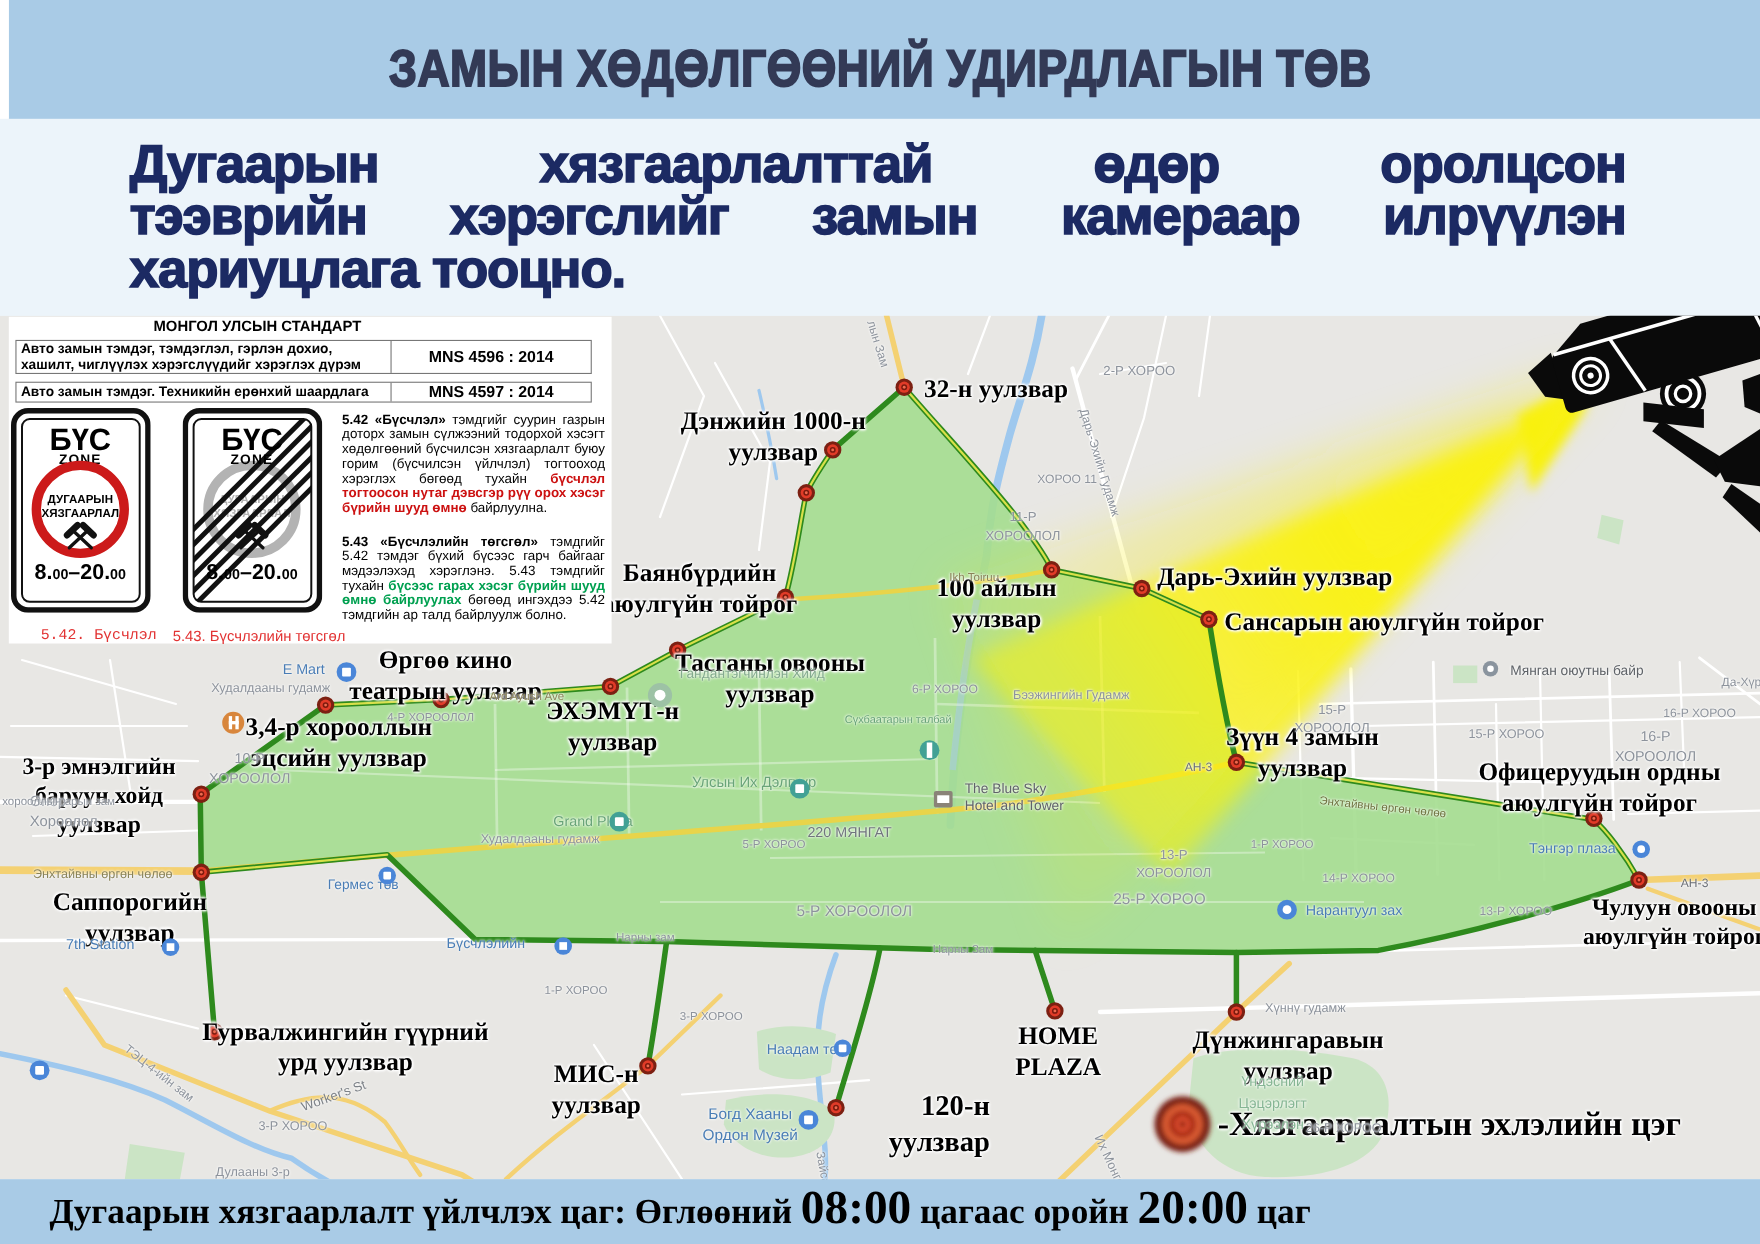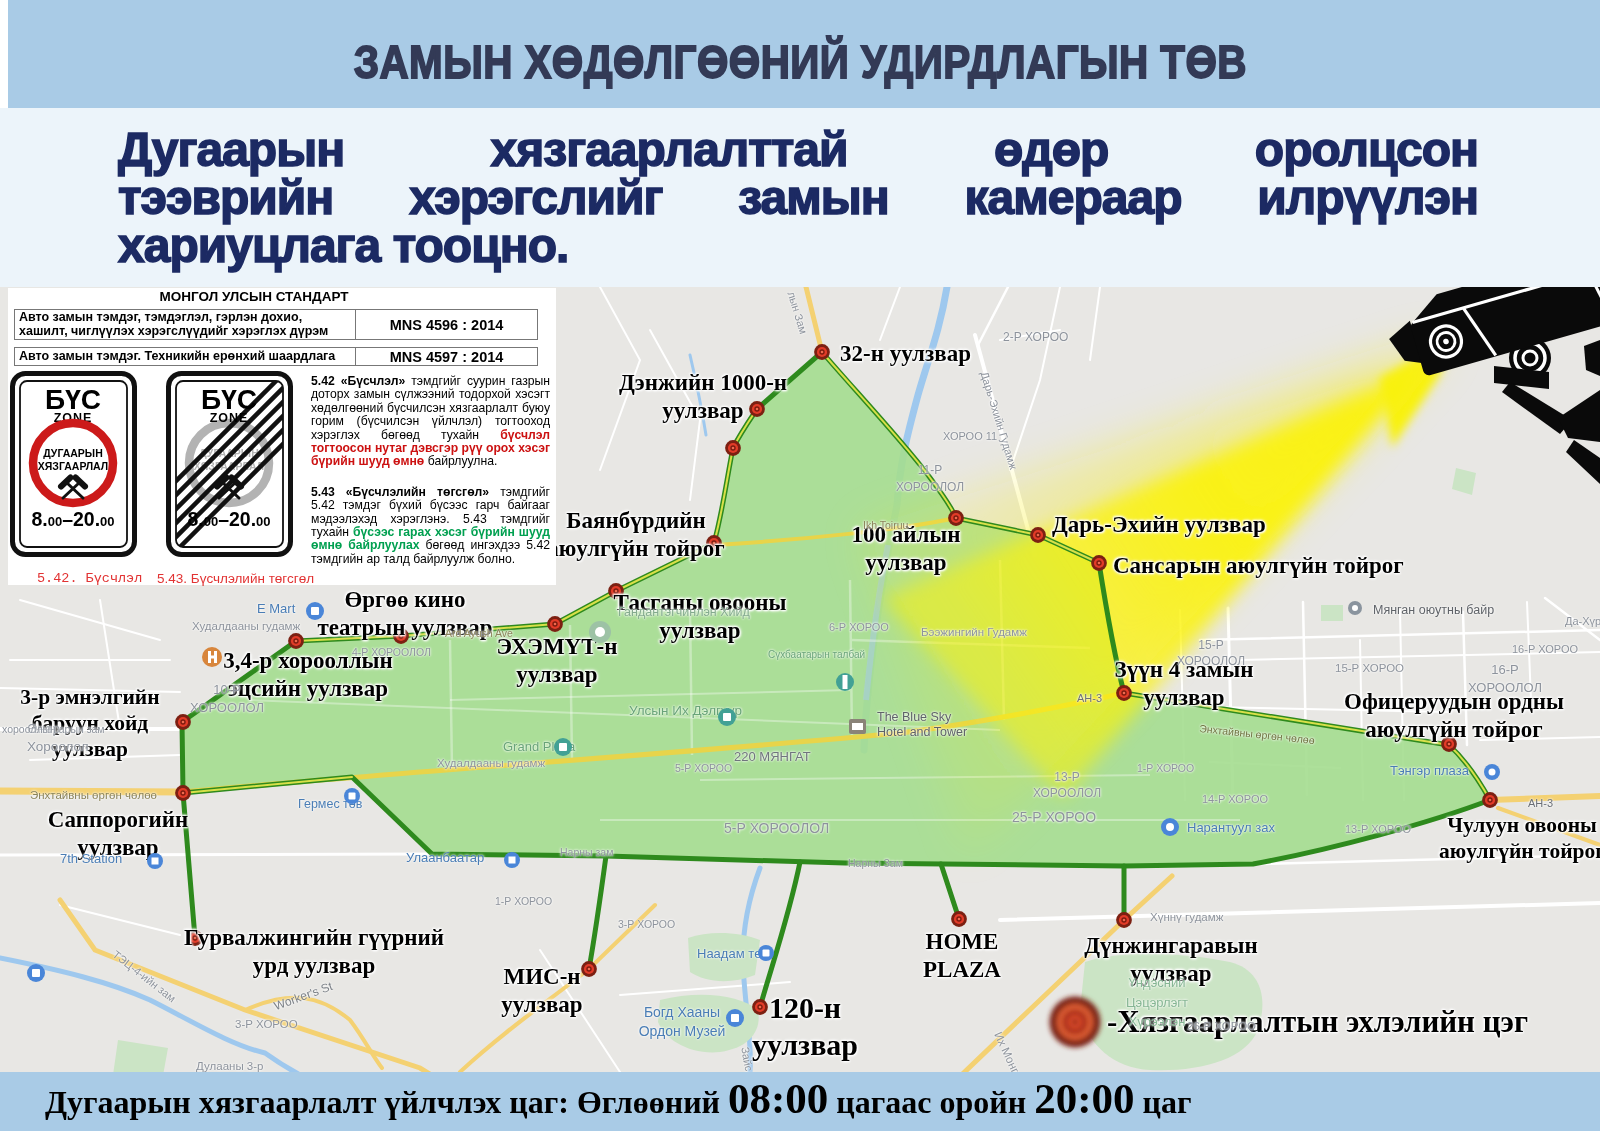--- a/index.html
+++ b/index.html
@@ -14,21 +14,21 @@
 .ftr{position:absolute;left:0;top:1072px;width:1600px;height:59px;background:#a9cbe6;}
 .ftr .t{position:absolute;left:45px;top:44%;transform:translateY(-50%);font-family:"Liberation Serif",serif;font-weight:bold;color:#000;font-size:32px;white-space:nowrap;}
 .ftr .big{font-size:43px;}
 
 .lbl{position:absolute;font-family:"Liberation Serif",serif;font-weight:bold;color:#000;text-align:center;line-height:1.22;white-space:nowrap;text-shadow:0 0 2px #fff,0 0 3px #fff,0 0 4px #fff,1px 1px 2px #fff,-1px -1px 2px #fff;}
 .g{position:absolute;font-family:"Liberation Sans",sans-serif;color:#8d939c;white-space:nowrap;text-shadow:0 0 2px #fff,0 0 3px #fff;}
 .gb{position:absolute;font-family:"Liberation Sans",sans-serif;color:#4a7db5;white-space:nowrap;text-shadow:0 0 2px #fff,0 0 3px #fff;}
 .gg{position:absolute;font-family:"Liberation Sans",sans-serif;color:#69a478;white-space:nowrap;text-shadow:0 0 2px #fff,0 0 3px #fff;padding-left:38px;}
 
 .std{position:absolute;left:8px;top:288px;width:548px;height:297px;background:#fff;font-family:"Liberation Sans",sans-serif;}
-.std .bt{position:absolute;left:0;width:452px;top:1px;text-align:center;font-weight:bold;font-size:13.5px;color:#000;padding-left:20px;}
+.std .bt{position:absolute;left:0;width:452px;top:1px;text-align:center;font-weight:bold;font-size:13.5px;color:#000;}
 .row{position:absolute;left:6px;width:522px;border:1px solid #777;display:flex;}
 .row .c1{flex:1;padding:2px 4px;font-weight:bold;font-size:12.5px;line-height:1.08;color:#000;border-right:1px solid #777;display:flex;align-items:center;}
 .row .c2{width:181px;display:flex;align-items:center;justify-content:center;font-weight:bold;font-size:14.5px;color:#000;}
 .cap{position:absolute;color:#e23333;font-size:13.5px;white-space:nowrap;}
 .stxt{position:absolute;left:303px;top:87px;width:239px;font-size:12.2px;line-height:13.4px;color:#000;text-align:justify;}
 .stxt .red{color:#cc1111;font-weight:bold;}
 .stxt .grn{color:#00a050;font-weight:bold;}
 </style></head>
 <body>
 <div class="hdr"></div>
@@ -256,21 +256,21 @@
 <div class="lbl" style="left:906px;top:521px;font-size:23px;transform:translateX(-50%);">100 айлын<br>уулзвар</div>
 <div class="lbl" style="left:1052px;top:511px;font-size:23px;text-align:left;">Дарь-Эхийн уулзвар</div>
 <div class="lbl" style="left:1113px;top:552px;font-size:23px;text-align:left;">Сансарын аюулгүйн тойрог</div>
 <div class="lbl" style="left:405px;top:586px;font-size:23px;transform:translateX(-50%);">Өргөө кино<br>театрын уулзвар</div>
 <div class="lbl" style="left:557px;top:633px;font-size:23px;transform:translateX(-50%);">ЭХЭМҮТ-н<br>уулзвар</div>
 <div class="lbl" style="left:308px;top:647px;font-size:23px;transform:translateX(-50%);">3,4-р хорооллын<br>эцсийн уулзвар</div>
 <div class="lbl" style="left:0px;top:684px;width:180px;font-size:21.5px;white-space:normal;">3-р эмнэлгийн<br>баруун хойд уулзвар</div>
 <div class="lbl" style="left:118px;top:806px;font-size:23px;transform:translateX(-50%);">Саппорогийн<br>уулзвар</div>
 <div class="lbl" style="left:314px;top:924px;font-size:23px;transform:translateX(-50%);">Гурвалжингийн гүүрний<br>урд уулзвар</div>
 <div class="lbl" style="left:542px;top:963px;font-size:23px;transform:translateX(-50%);">МИС-н<br>уулзвар</div>
-<div class="lbl" style="left:752px;top:990px;font-size:30px;text-align:center;">120-н<br>уулзвар</div>
+<div class="lbl" style="left:808px;top:990px;font-size:26px;text-align:right;">120-н<br>уулзвар</div>
 <div class="lbl" style="left:962px;top:928px;font-size:23px;transform:translateX(-50%);">HOME<br>PLAZA</div>
 <div class="lbl" style="left:1171px;top:932px;font-size:23px;transform:translateX(-50%);">Дүнжингаравын<br>уулзвар</div>
 <div class="lbl" style="left:1184px;top:656px;font-size:23px;transform:translateX(-50%);">Зүүн 4 замын<br>уулзвар</div>
 <div class="lbl" style="left:1454px;top:688px;font-size:23px;transform:translateX(-50%);">Офицеруудын ордны<br>аюулгүйн тойрог</div>
 <div class="lbl" style="left:1522px;top:812px;font-size:21.5px;transform:translateX(-50%);">Чулуун овооны<br>аюулгүйн тойрог</div>
 <div class="lbl" style="left:1107px;top:1003px;font-size:31px;text-align:left;">-Хязгаарлалтын эхлэлийн цэг</div>
 
 <div class="g" style="left:1003px;top:330px;font-size:12px;">2-Р ХОРОО</div>
 <div class="g" style="left:943px;top:430px;font-size:11px;">ХОРОО 11</div>
 <div class="g" style="left:990px;top:370px;font-size:11px;transform:rotate(73deg);transform-origin:left top;">Дарь-Эхийн Гудамж</div>
@@ -295,21 +295,21 @@
 <div class="gb" style="left:682px;top:1003px;font-size:14px;transform:translateX(-50%);text-align:center;line-height:1.35;">Богд Хааны<br>Ордон Музей</div>
 <div class="g" style="left:751px;top:1046px;font-size:11px;transform:rotate(80deg);transform-origin:left top;">Зайсан</div>
 <div class="g" style="left:235px;top:1018px;font-size:11.5px;">3-Р ХОРОО</div>
 <div class="g" style="left:272px;top:1000px;font-size:12px;color:#7d8288;transform:rotate(-20deg);transform-origin:left top;">Worker's St</div>
 <div class="g" style="left:118px;top:948px;font-size:11px;transform:rotate(38deg);transform-origin:left top;">ТЭЦ-4-ийн зам</div>
 <div class="g" style="left:196px;top:1060px;font-size:11.5px;">Дулааны 3-р</div>
 <div class="g" style="left:27px;top:720px;font-size:13.5px;line-height:1.35;">Өнөр<br>Хороолол</div>
 <div class="g" style="left:2px;top:723px;font-size:10.5px;">хорооллын арын зам</div>
 <div class="g" style="left:30px;top:789px;font-size:11.5px;color:#8a8358;">Энхтайвны өргөн чөлөө</div>
 <div class="gb" style="left:60px;top:851px;font-size:13px;">7th Station</div>
-<div class="gb" style="left:406px;top:850px;font-size:13px;">Улаанбаатар</div>
+<div class="gb" style="left:406px;top:850px;font-size:13px;">Бүсчлэлийн</div>
 <div class="g" style="left:227px;top:681px;font-size:13px;transform:translateX(-50%);text-align:center;line-height:1.35;">10-Р<br>ХОРООЛОЛ</div>
 <div class="gb" style="left:257px;top:601px;font-size:13px;">E Mart</div>
 <div class="g" style="left:192px;top:620px;font-size:11.5px;">Худалдааны гудамж</div>
 <div class="gb" style="left:298px;top:797px;font-size:12.5px;">Гермес төв</div>
 <div class="gg" style="left:580px;top:605px;font-size:12.5px;color:#84ab8e;">Гандантэгчинлэн Хийд</div>
 <div class="gg" style="left:730px;top:649px;font-size:10px;">Сүхбаатарын талбай</div>
 <div class="gg" style="left:591px;top:703px;font-size:13.5px;">Улсын Их Дэлгүүр</div>
 <div class="gg" style="left:465px;top:739px;font-size:13px;">Grand Plaza</div>
 <div class="g" style="left:437px;top:757px;font-size:11.5px;">Худалдааны гудамж</div>
 <div class="g" style="left:829px;top:621px;font-size:11px;">6-Р ХОРОО</div>

